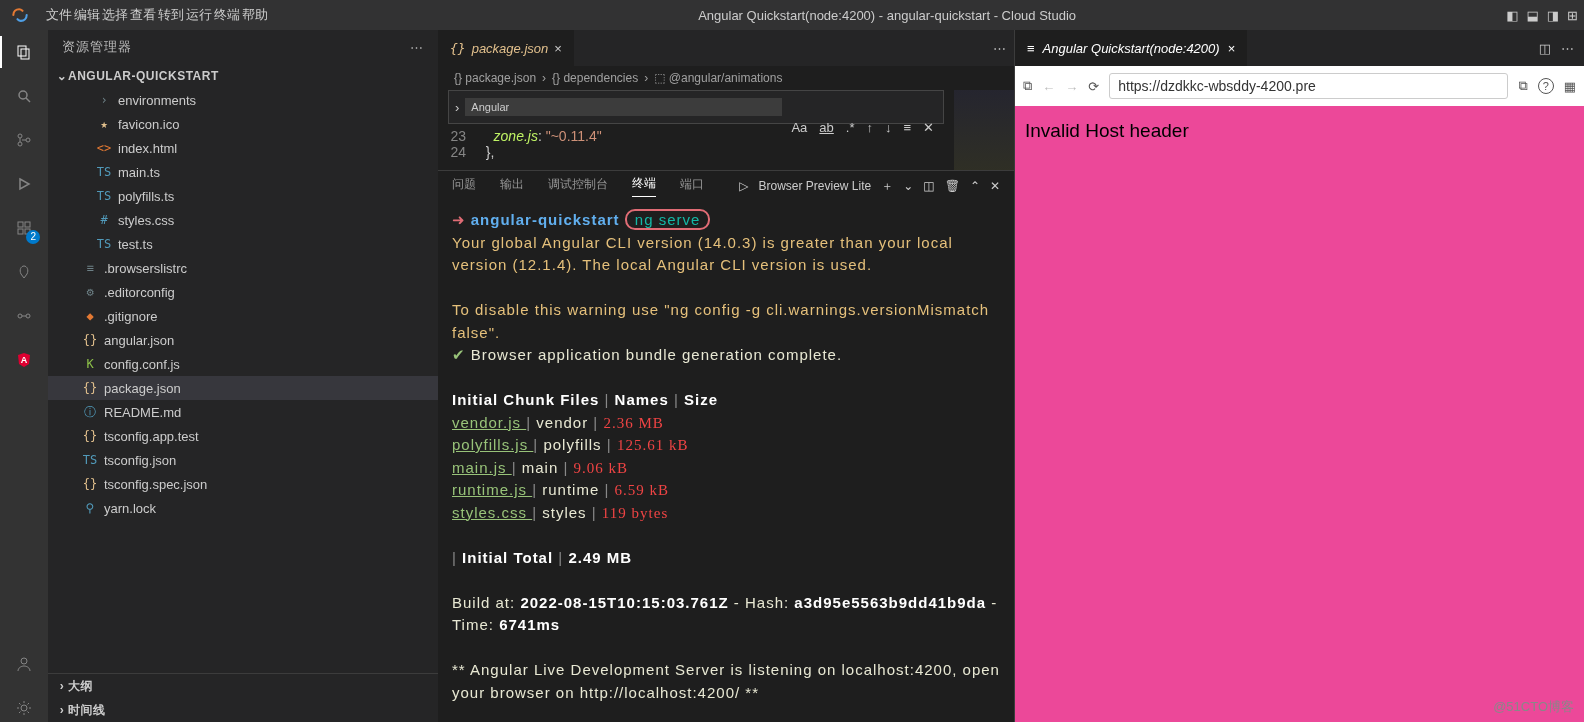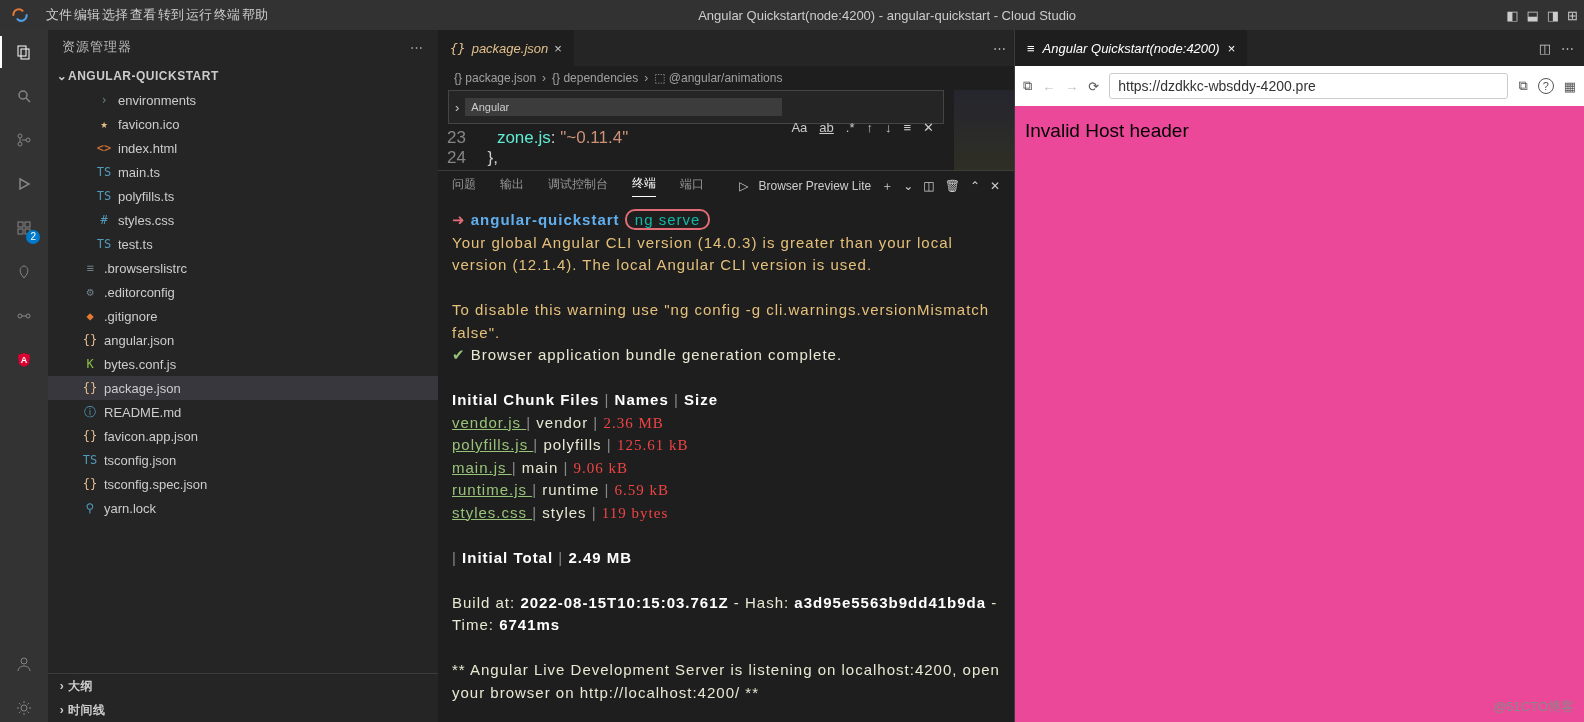--- a/index.html
+++ b/index.html
@@ -38,24 +38,24 @@
 .tabs { height: 36px; background: #252526; display: flex; align-items: stretch; }
 .tab { display: flex; align-items: center; padding: 0 12px; gap: 6px; background: #1e1e1e; color: #e2c08d; font-style: italic; border-right: 1px solid #252526; }
 .tab .close { color: #ccc; font-style: normal; cursor: pointer; }
 .tab-rest { flex: 1; display: flex; justify-content: flex-end; align-items: center; padding-right: 8px; color: #ccc; }
 .breadcrumb { height: 24px; display: flex; align-items: center; padding: 0 16px; gap: 6px; color: #a0a0a0; font-size: 12px; background: #1e1e1e; }
 .editor-body { position: relative; height: 80px; background: #1e1e1e; }
 .minimap { position: absolute; right: 0; top: 0; width: 60px; height: 100%; background: linear-gradient(#2a2a3a, #3a3a2a); opacity: 0.6; }
 .find-bar { position: absolute; left: 10px; top: 0; right: 70px; height: 34px; background: #252526; border: 1px solid #454545; display: flex; align-items: center; padding: 0 6px; gap: 6px; font-size: 13px; }
 .find-bar input { flex: 1; background: #3c3c3c; border: none; color: #ccc; padding: 3px 6px; font-size: 11px; outline: none; }
 .find-bar .tool { color: #ccc; cursor: pointer; padding: 0 3px; font-size: 13px; margin-top: 40px; }
-.code-lines { position: absolute; left: 0; top: 38px; font-family: Consolas, monospace; font-size: 17px; }
+.code-lines { position: absolute; left: 0; top: 38px; font-family: Consolas, monospace; font-size: 14px; }
 .ln { display: flex; }
 .lineno { width: 40px; text-align: right; color: #858585; padding-right: 12px; }
-.code-text .key { color: #5eead4; }
+.code-text .key { color: #bef264; font-style: italic; }
 .code-text .str { color: #ce9178; }
 .panel { flex: 1; background: #1e1e1e; display: flex; flex-direction: column; border-top: 1px solid #3c3c3c; min-height: 0;}
 .panel-tabs { height: 30px; display: flex; align-items: center; padding: 0 14px; gap: 24px; font-size: 12px; color: #969696; }
 .panel-tabs .pt { cursor: pointer; padding-bottom: 4px; }
 .panel-tabs .pt.active { color: #fff; border-bottom: 1px solid #fff; }
 .panel-tabs .right { margin-left: auto; display: flex; align-items: center; gap: 10px; color: #ccc; }
 .panel-tabs .right span { cursor: pointer; }
 .terminal { flex: 1; padding: 8px 14px; font-family: Consolas, "Courier New", monospace; font-size: 15px; color: #e8e8d3; letter-spacing: 1px; overflow: auto; line-height: 1.5; }
 .terminal .arrow { color: #e06c75; }
 .terminal .cwd { color: #61afef; font-weight: bold; }
@@ -225,33 +225,33 @@
         <div class="tree-item">
           <span class="fi orange mono">◆</span>
           <span>.gitignore</span>
         </div>
         <div class="tree-item">
           <span class="fi yellow mono">{}</span>
           <span>angular.json</span>
         </div>
         <div class="tree-item">
           <span class="fi green mono">K</span>
-          <span>bytes.conf.js</span>
+          <span>config.conf.js</span>
         </div>
         <div class="tree-item selected">
           <span class="fi yellow mono">{}</span>
           <span>package.json</span>
         </div>
         <div class="tree-item">
           <span class="fi blue mono">ⓘ</span>
           <span>README.md</span>
         </div>
         <div class="tree-item">
           <span class="fi yellow mono">{}</span>
-          <span>favicon.app.json</span>
+          <span>tsconfig.app.test</span>
         </div>
         <div class="tree-item">
           <span class="fi blue mono">TS</span>
           <span>tsconfig.json</span>
         </div>
         <div class="tree-item">
           <span class="fi yellow mono">{}</span>
           <span>tsconfig.spec.json</span>
         </div>
         <div class="tree-item">

